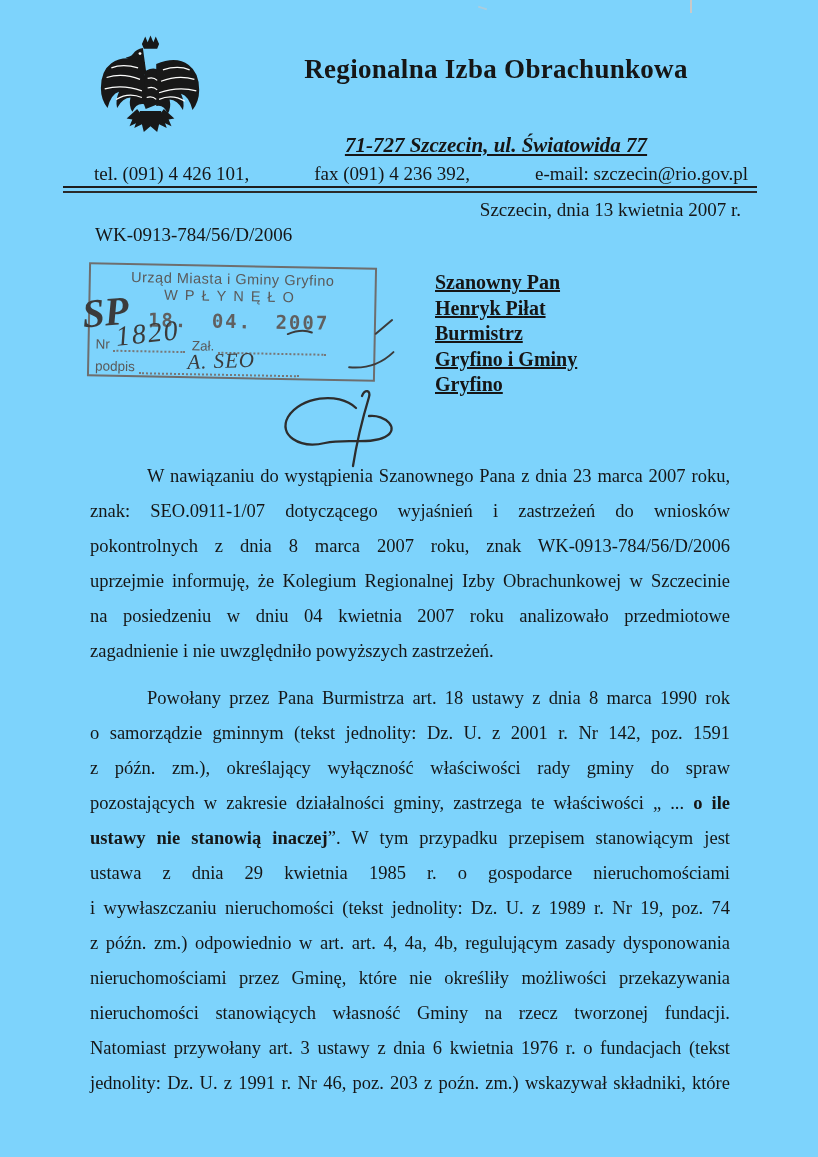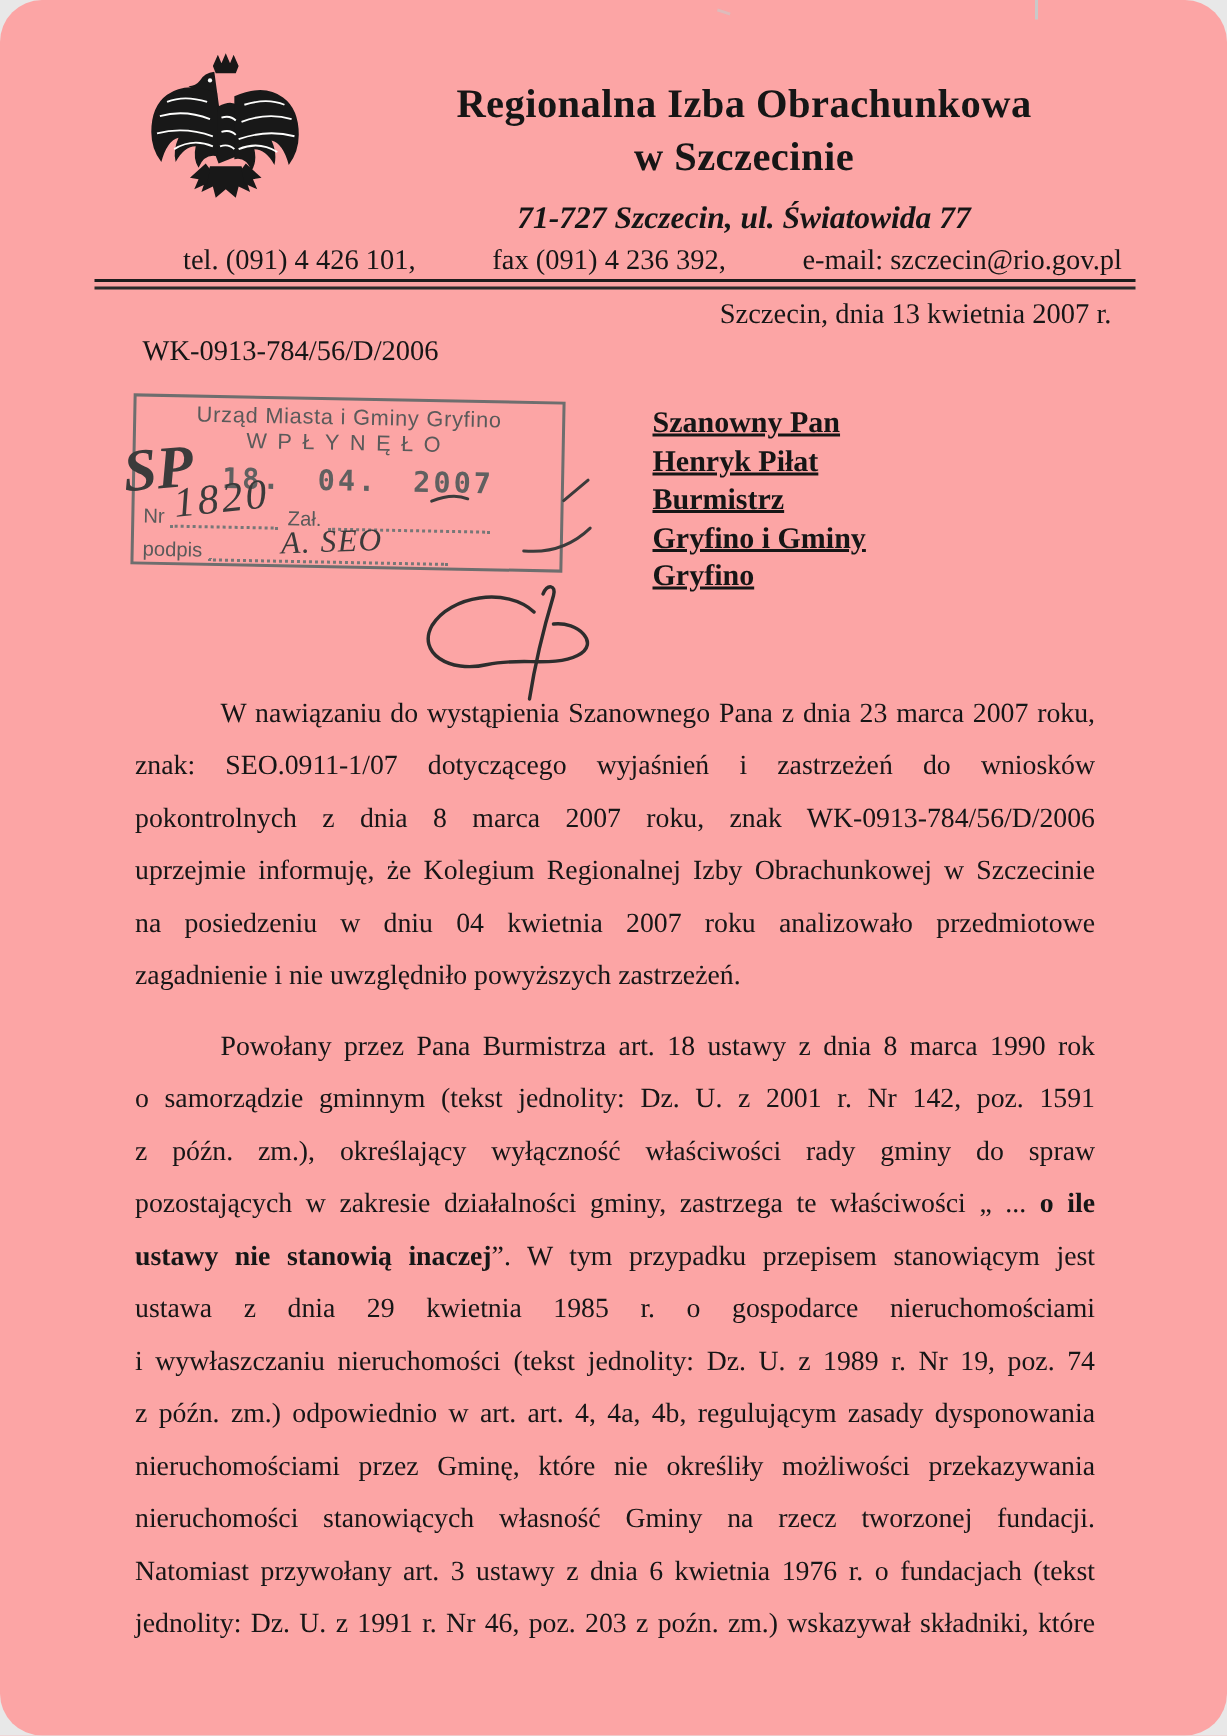--- a/index.html
+++ b/index.html
@@ -1,43 +1,42 @@
 <!DOCTYPE html>
 <html lang="pl"><head>
 <meta charset="utf-8">
 <style>
   html,body{margin:0;padding:0;background:#e8e8e8;}
   .page{
     position:relative;
     width:818px;height:1157px;
     margin:0 auto;
-    background:#fca5a5;
+    background:#7dd3fc;
     font-family:"Liberation Serif", serif;
     color:#161616;
     overflow:hidden;
-    border-radius:28px;
   }
   
   .emblem{position:absolute;left:98px;top:30px;width:105px;height:115px;}
   .org-name{
     position:absolute;left:250px;top:52px;width:492px;
     text-align:center;font-weight:bold;font-size:27px;line-height:35px;
     letter-spacing:.3px;
   }
   .hq-address{
     position:absolute;left:250px;top:133px;width:492px;
-    text-align:center;font-weight:bold;font-style:italic;font-size:21px;
+    text-align:center;font-weight:bold;font-style:italic;font-size:21px;text-decoration:underline;
   }
   .contact-line{
     position:absolute;left:64px;top:163px;width:692px;
     display:flex;justify-content:space-between;
     font-size:19px;
     padding:0;box-sizing:border-box;
   }
-  .contact-line .tel{margin-left:58px;}
+  .contact-line .tel{margin-left:30px;}
   .contact-line .email{margin-right:8px;}
   .rule-double{
     position:absolute;left:63px;top:186px;width:694px;height:3px;
     border-top:2px solid #1d1d1d;border-bottom:2px solid #2a2a2a;
   }
   
   .date-line{position:absolute;right:77px;top:199px;font-size:19px;}
   .reference{position:absolute;left:95px;top:224px;font-size:19px;}
   
   .stamp{
@@ -123,21 +122,20 @@
         <path d="M52 48 Q58 46 62 50"></path>
         <path d="M52 58 Q58 56 62 60"></path>
         <path d="M51 68 Q57 66 61 70"></path>
       </g>
       <circle cx="44" cy="22" r="1.5" fill="#fdfdfc"></circle>
     </svg>
   </div>
 
   <div class="org-name">
     <div>Regionalna Izba Obrachunkowa</div>
-    <div>w Szczecinie</div>
   </div>
   <div class="hq-address">71-727 Szczecin, ul. Światowida 77</div>
   <div class="contact-line">
     <span class="tel">tel. (091) 4 426 101,</span>
     <span class="fax">fax (091) 4 236 392,</span>
     <span class="email">e-mail: szczecin@rio.gov.pl</span>
   </div>
   <div class="rule-double"></div>
 
   <div class="date-line">Szczecin, dnia 13 kwietnia 2007 r.</div>

